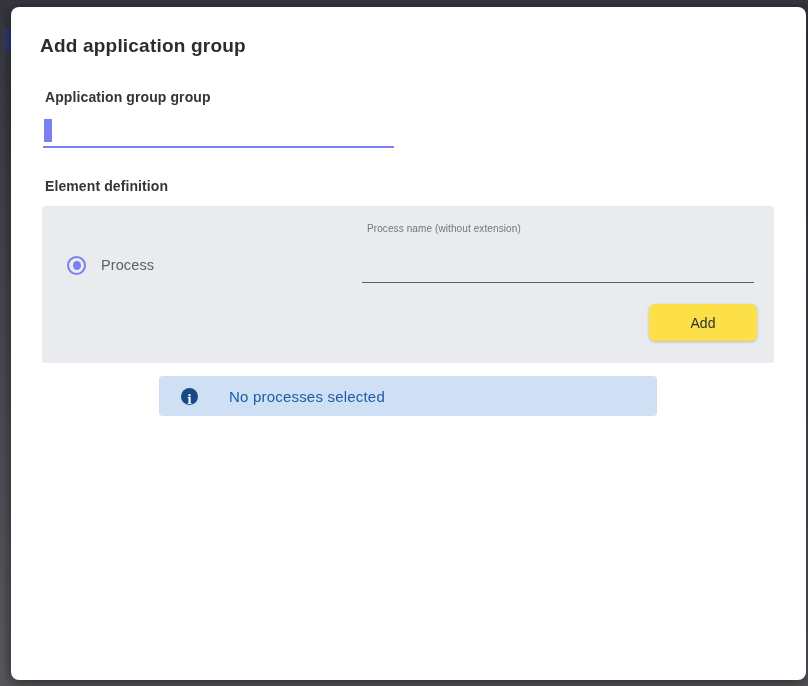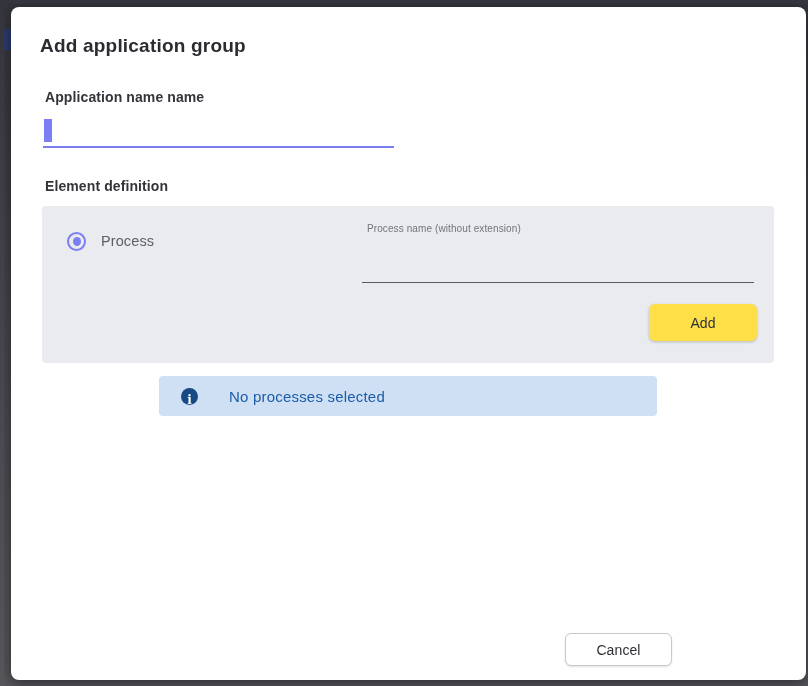--- a/index.html
+++ b/index.html
@@ -35,21 +35,21 @@
     outline: none; font-size: 15px; color: #33353b; padding: 0 2px;
   }
   .text-cursor {
     position: absolute; left: 33px; top: 112px; width: 2px; height: 23px;
     background: #7b7ff2;
   }
   .panel {
     position: absolute; left: 31px; top: 199px; width: 732px; height: 157px;
     background: #e9ebee; border-radius: 4px;
   }
-  .radio-row { position: absolute; left: 21px; display: flex; align-items: center; }
+  .radio-row { position: absolute; left: 21px; display: flex; align-items: center; margin-top: 24px; }
   .radio-row-1 { top: 19px; }
   .radio-row-2 { top: 53px; }
   .radio-circle {
     width: 19px; height: 19px; border-radius: 50%;
     border: 2px solid #7b7ff2; background: transparent;
     display: flex; align-items: center; justify-content: center;
     flex: 0 0 19px;
   }
   .radio-circle .dot { width: 9px; height: 9px; border-radius: 50%; background: transparent; }
   .radio-circle.selected .dot { background: #7b7ff2; }
@@ -105,21 +105,21 @@
 </style>
 </head>
 <body>
 
 <div class="backdrop-accent"></div>
 
 <div class="dialog">
 
   <div class="dialog-title">Add application group</div>
 
-  <div class="field-label label-group-name">Application name name</div>
+  <div class="field-label label-group-name">Application group group</div>
 
   <input class="name-input" type="text" value="" style="">
   <div class="text-cursor"></div>
 
   <div class="field-label label-element-def">Element definition</div>
 
   <div class="panel">
 
     <div class="radio-row radio-row-1">
       <span class="radio-circle selected">
@@ -134,15 +134,14 @@
     <input class="process-input" type="text" value="" style="">
 
     <button class="btn btn-add">Add</button>
   </div>
 
   <div class="info-banner">
     <span class="info-icon">i</span>
     <span class="info-text">No processes selected</span>
   </div>
 
-  <button class="btn btn-cancel">Cancel</button>
 
 </div>
 
 </body></html>

